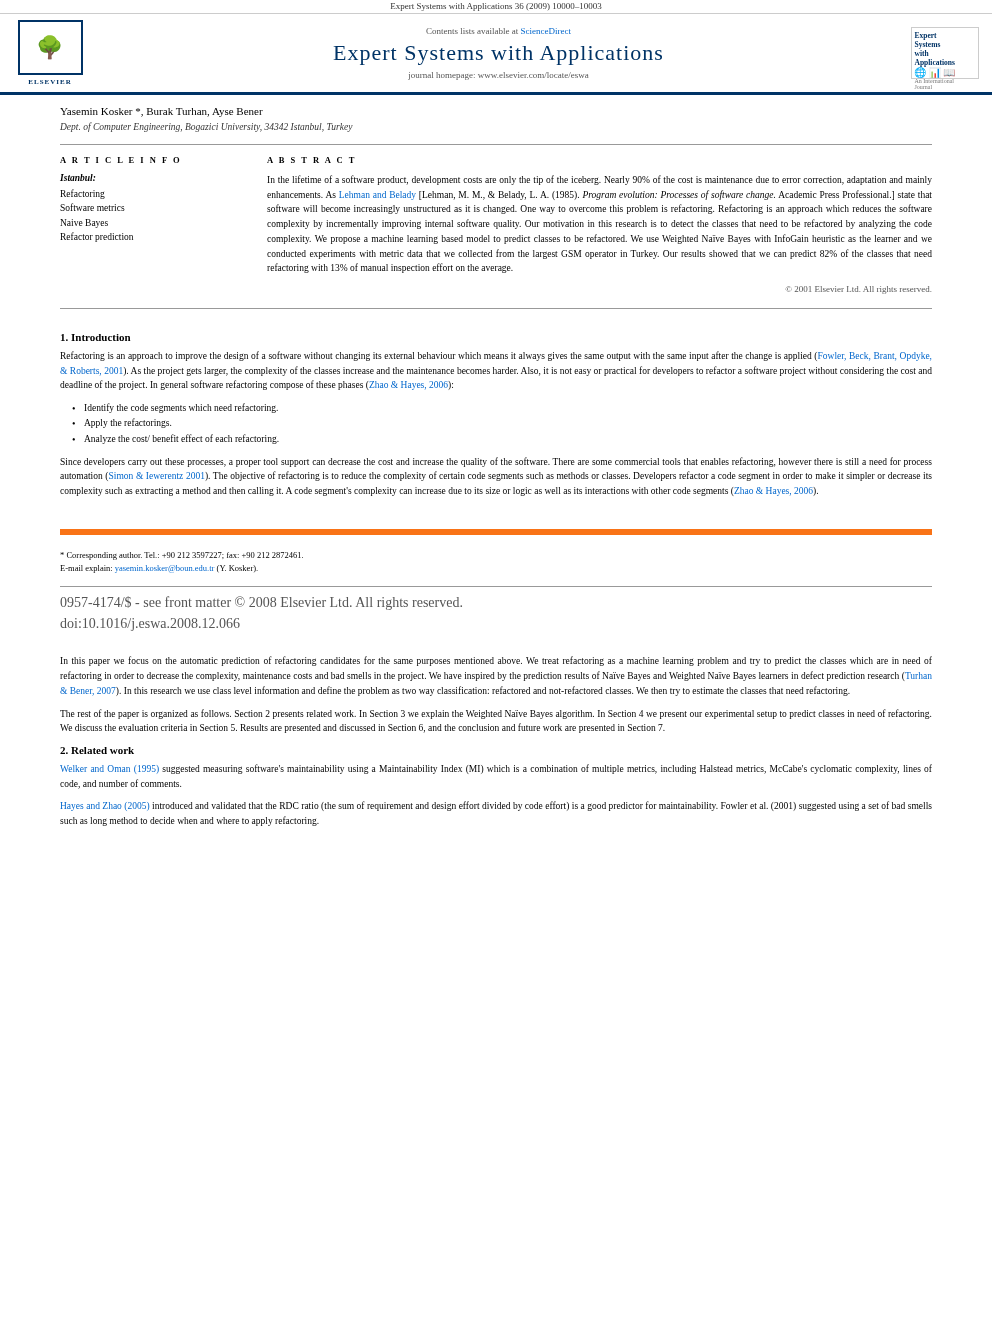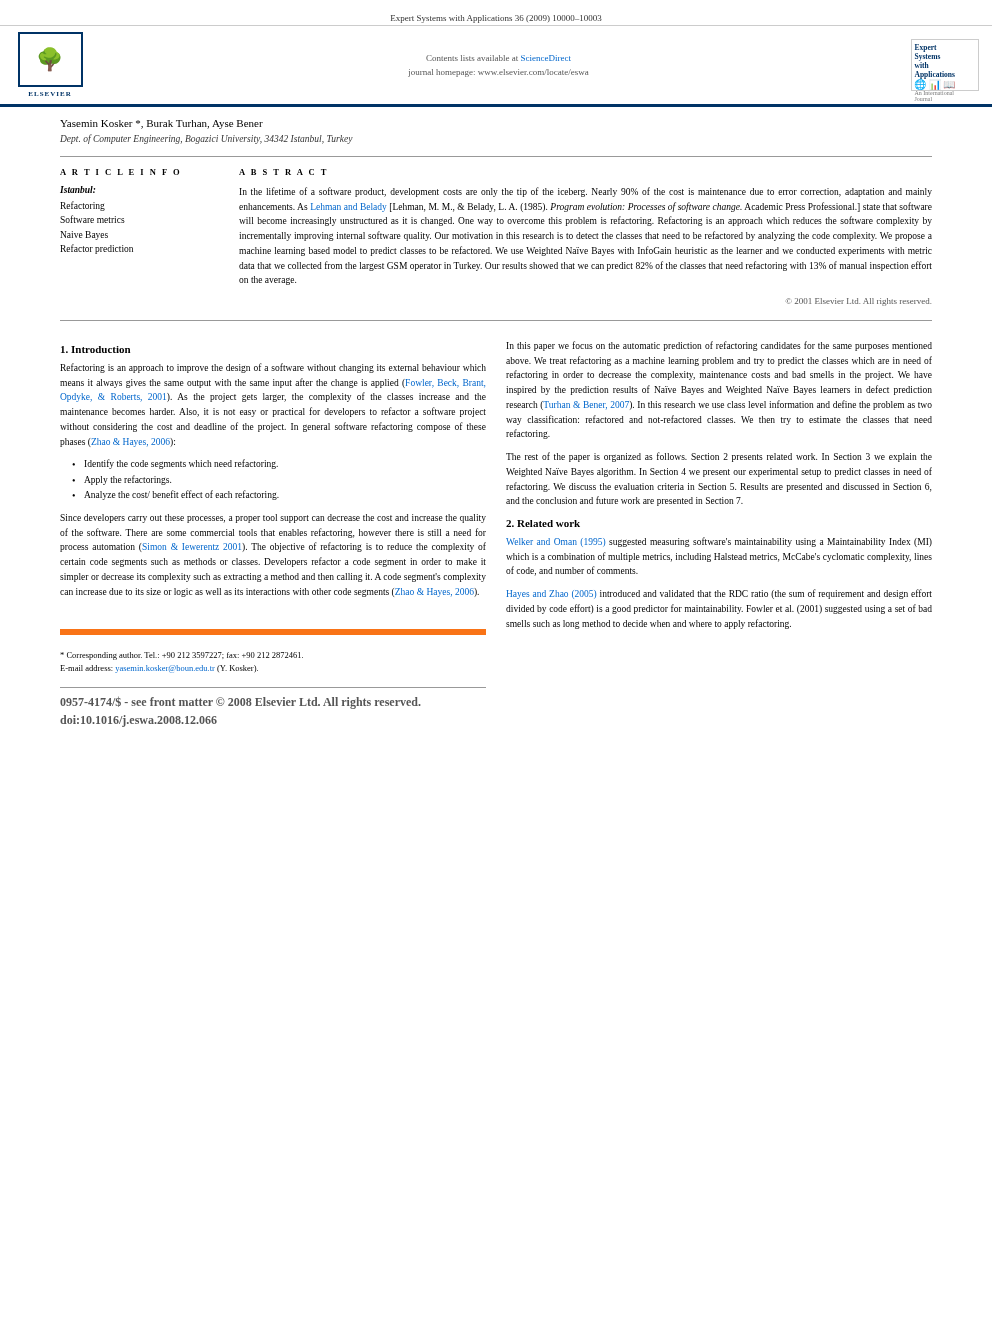--- a/index.html
+++ b/index.html
@@ -8,21 +8,21 @@
       font-family: "Times New Roman", Times, serif;
       font-size: 10px;
       color: #000;
       width: 992px;
       min-height: 1323px;
     }
 
     .top-bar {
       text-align: center;
       font-size: 9px;
-      padding: 13px 0 2px 0;
+      padding: 1px 0 2px 0;
       color: #333;
       border-bottom: 1px solid #ccc;
     }
 
     .journal-header {
       display: flex;
       align-items: center;
       border-bottom: 3px solid #003366;
       padding: 6px 10px;
       background: #fff;
@@ -163,21 +163,21 @@
     }
 
     .divider {
       border: none;
       border-top: 1px solid #999;
       margin: 8px 0;
     }
 
     .two-col {
       display: flex;
-      gap: 4px;
+      gap: 32px;
       margin-top: 10px;
     }
 
     .article-info {
       width: 175px;
       min-width: 175px;
     }
 
     .article-info .section-label {
       font-size: 8.5px;
@@ -231,20 +231,21 @@
       text-align: right;
       font-size: 9px;
       color: #555;
       margin-top: 8px;
     }
 
     .main-body {
       display: flex;
       gap: 20px;
       margin-top: 18px;
+      flex-direction: column;
     }
 
     .col-left {
       flex: 1;
     }
 
     .col-right {
       flex: 1;
     }
 
@@ -306,24 +307,23 @@
       text-decoration: none;
     }
 
     .bottom-bar {
       border-top: 1px solid #999;
       margin-top: 12px;
       padding-top: 5px;
     }
 
     .bottom-bar-text {
-      font-size: 12px;
+      font-size: 14px;
       color: #555;
       line-height: 1.5;
-      font-weight: bold;
     }
   </style>
 </head>
 <body>
 
 <div class="top-bar">
   <span>Expert Systems with Applications 36 (2009) 10000–10003</span>
 </div>
 
 <div class="journal-header">
@@ -333,20 +333,21 @@
       <span class="logo-tree">🌳</span>
     </div>
     <div class="elsevier-text">ELSEVIER</div>
   </div>
 
   <div class="header-center">
     <div class="contents-line">
       <span>Contents lists available at </span>
       <a href="#">ScienceDirect</a>
     </div>
+    <div class="journal-title">Expert Systems with Applications</div>
     <div class="journal-url">journal homepage: www.elsevier.com/locate/eswa</div>
   </div>
 
   <div class="journal-logo-right">
     <div class="logo-box-right">
       <div class="logo-title">Expert<br>Systems<br>with<br>Applications</div>
       <div class="logo-icons">
         <span>🌐</span>
         <span>📊</span>
         <span>📖</span>
@@ -413,21 +414,21 @@
         </li>
       </ul>
 
       <div class="body-text">
         Since developers carry out these processes, a proper tool support can decrease the cost and increase the quality of the software. There are some commercial tools that enables refactoring, however there is still a need for process automation (<a href="#">Simon &amp; Iewerentz 2001</a>). The objective of refactoring is to reduce the complexity of certain code segments such as methods or classes. Developers refactor a code segment in order to make it simpler or decrease its complexity such as extracting a method and then calling it. A code segment's complexity can increase due to its size or logic as well as its interactions with other code segments (<a href="#">Zhao &amp; Hayes, 2006</a>).
       </div>
 
       <div class="footnote-area">
         <div class="footnote-text">* Corresponding author. Tel.: +90 212 3597227; fax: +90 212 2872461.</div>
         <div class="footnote-text">
-          <span>E-mail address: </span><a href="#">yasemin.kosker@boun.edu.tr</a><span> (Y. Kosker).</span>
+          <span>E-mail explain: </span><a href="#">yasemin.kosker@boun.edu.tr</a><span> (Y. Kosker).</span>
         </div>
       </div>
 
       <div class="bottom-bar">
         <div class="bottom-bar-text">0957-4174/$ - see front matter © 2008 Elsevier Ltd. All rights reserved.</div>
         <div class="bottom-bar-text">doi:10.1016/j.eswa.2008.12.066</div>
       </div>
 
     </div>
 

